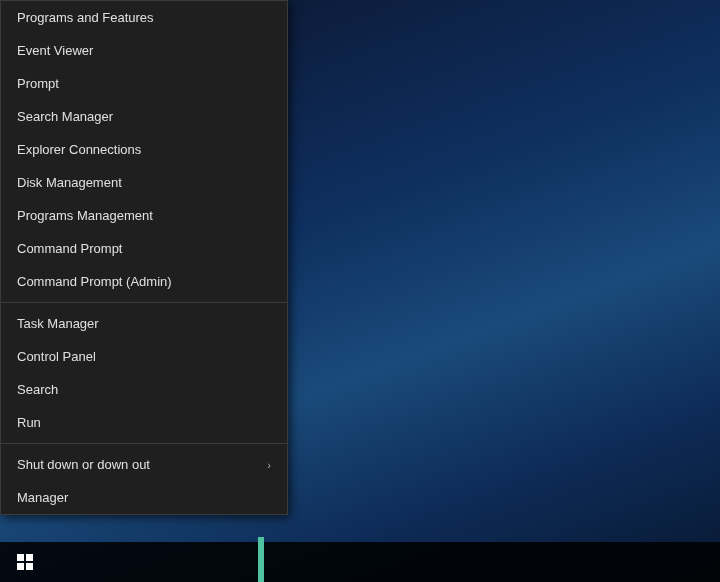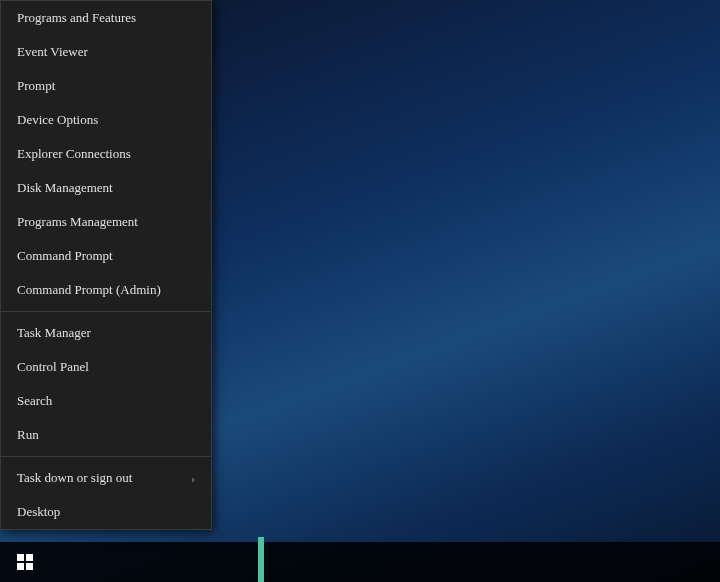--- a/index.html
+++ b/index.html
@@ -17,26 +17,25 @@
       top: 0; left: 0;
       width: 720px;
       height: 582px;
       background: linear-gradient(160deg, #0a1628 0%, #0d2145 20%, #0e3060 40%, #1a4a7a 60%, #0d2a55 80%, #081830 100%);
     }
 
     .context-menu {
       position: absolute;
       top: 0;
       left: 0;
-      width: 212px;
+      width: 288px;
       background: #1f1f1f;
       border: 1px solid #3a3a3a;
       box-shadow: 2px 2px 10px rgba(0,0,0,0.7);
       z-index: 10;
-      font-family: Liberation Serif, serif;
     }
 
     .menu-item {
       display: flex;
       align-items: center;
       justify-content: space-between;
       padding: 9px 16px;
       color: #e0e0e0;
       font-size: 13px;
       cursor: pointer;
@@ -96,21 +95,21 @@
 <div class="menu-item">
       <span>Programs and Features</span>
     </div>
     <div class="menu-item">
       <span>Event Viewer</span>
     </div>
     <div class="menu-item">
       <span>Prompt</span>
     </div>
     <div class="menu-item">
-      <span>Device Options</span>
+      <span>Search Manager</span>
     </div>
     <div class="menu-item">
       <span>Explorer Connections</span>
     </div>
     <div class="menu-item">
       <span>Disk Management</span>
     </div>
     <div class="menu-item">
       <span>Programs Management</span>
     </div>
@@ -128,25 +127,25 @@
       <span>Control Panel</span>
     </div>
     <div class="menu-item">
       <span>Search</span>
     </div>
     <div class="menu-item">
       <span>Run</span>
     </div>
     <div class="menu-separator"></div>
     <div class="menu-item">
-      <span>Task down or sign out</span>
+      <span>Shut down or down out</span>
       <span class="chevron">›</span>
     </div>
     <div class="menu-item">
-      <span>Desktop</span>
+      <span>Manager</span>
     </div>
   </div>
 
 <div class="green-bar"></div>
 
 <div class="taskbar">
   <div class="taskbar-start">
     <svg width="16" height="16" viewBox="0 0 16 16" fill="white">
       <rect x="0" y="0" width="7" height="7"></rect>
       <rect x="9" y="0" width="7" height="7"></rect>

